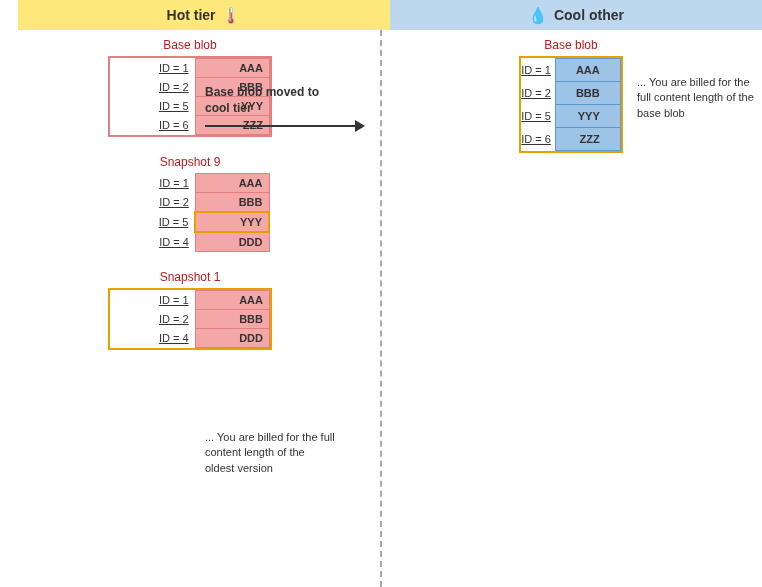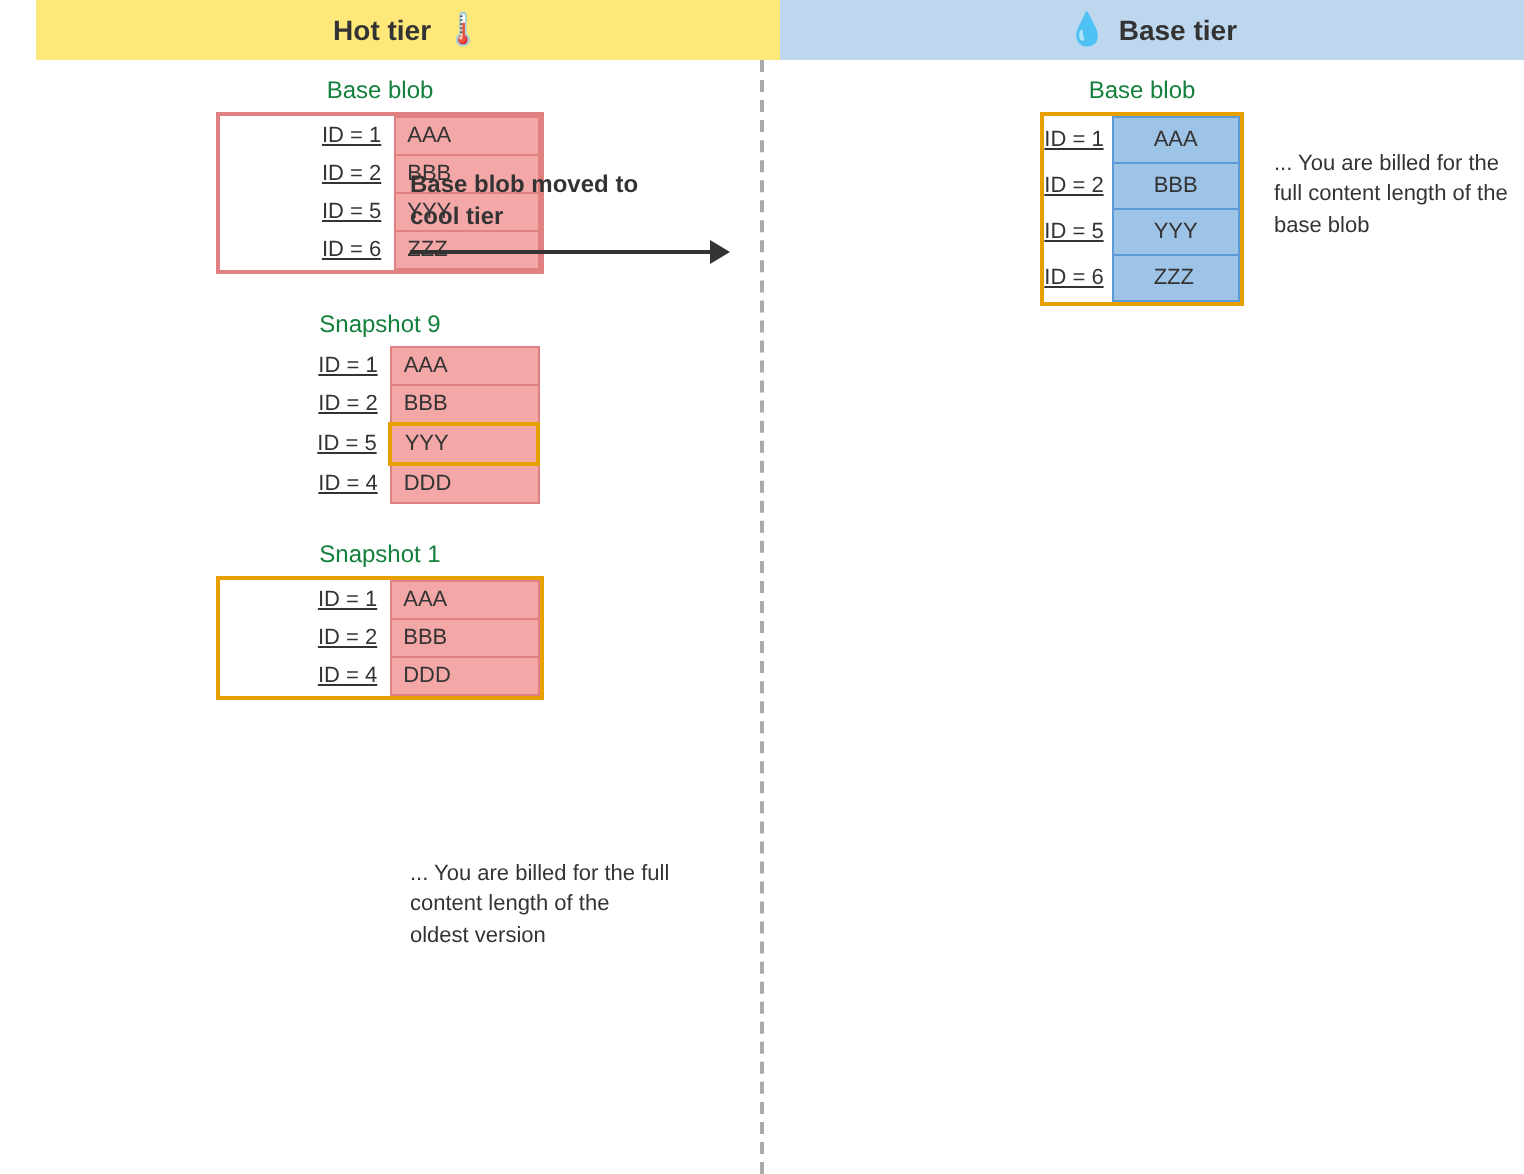--- a/index.html
+++ b/index.html
@@ -77,21 +77,21 @@
     }
 
     
     .blob-section {
       margin-bottom: 18px;
     }
 
     .blob-title {
       text-align: center;
       font-size: 12px;
-      color: #15803d;
+      color: #b91c1c;
       margin-bottom: 4px;
     }
 
     .blob-table {
       width: 160px;
       margin: 0 auto;
       border-collapse: collapse;
     }
 
     .blob-table td {
@@ -104,24 +104,25 @@
       white-space: nowrap;
       font-size: 11px;
       padding-right: 4px;
       text-align: right;
       text-decoration: underline;
     }
 
     .data-cell {
       background: #F4A7A7;
       border: 1px solid #e08080;
-      text-align: left;
+      text-align: right;
       font-size: 11px;
       padding: 5px 20px;
       color: #333;
+      font-weight: bold;
     }
 
     .data-cell.cool {
       background: #9DC3E6;
       border: 1px solid #5B9BD5;
     }
 
     
     .highlighted-row td.data-cell {
       border: 2px solid #E8A000;
@@ -231,21 +232,21 @@
 </head>
 <body>
 
 <div class="header">
   <div class="header-hot">
     <span>Hot tier</span>
     <span style="font-size:16px;">🌡️</span>
   </div>
   <div class="header-cool">
     <span style="font-size:16px;">💧</span>
-    <span>Base tier</span>
+    <span>Cool other</span>
   </div>
 </div>
 
 <div class="content">
 
   <div class="divider"></div>
 
   <div class="hot-side">
 
     <div class="blob-section">

